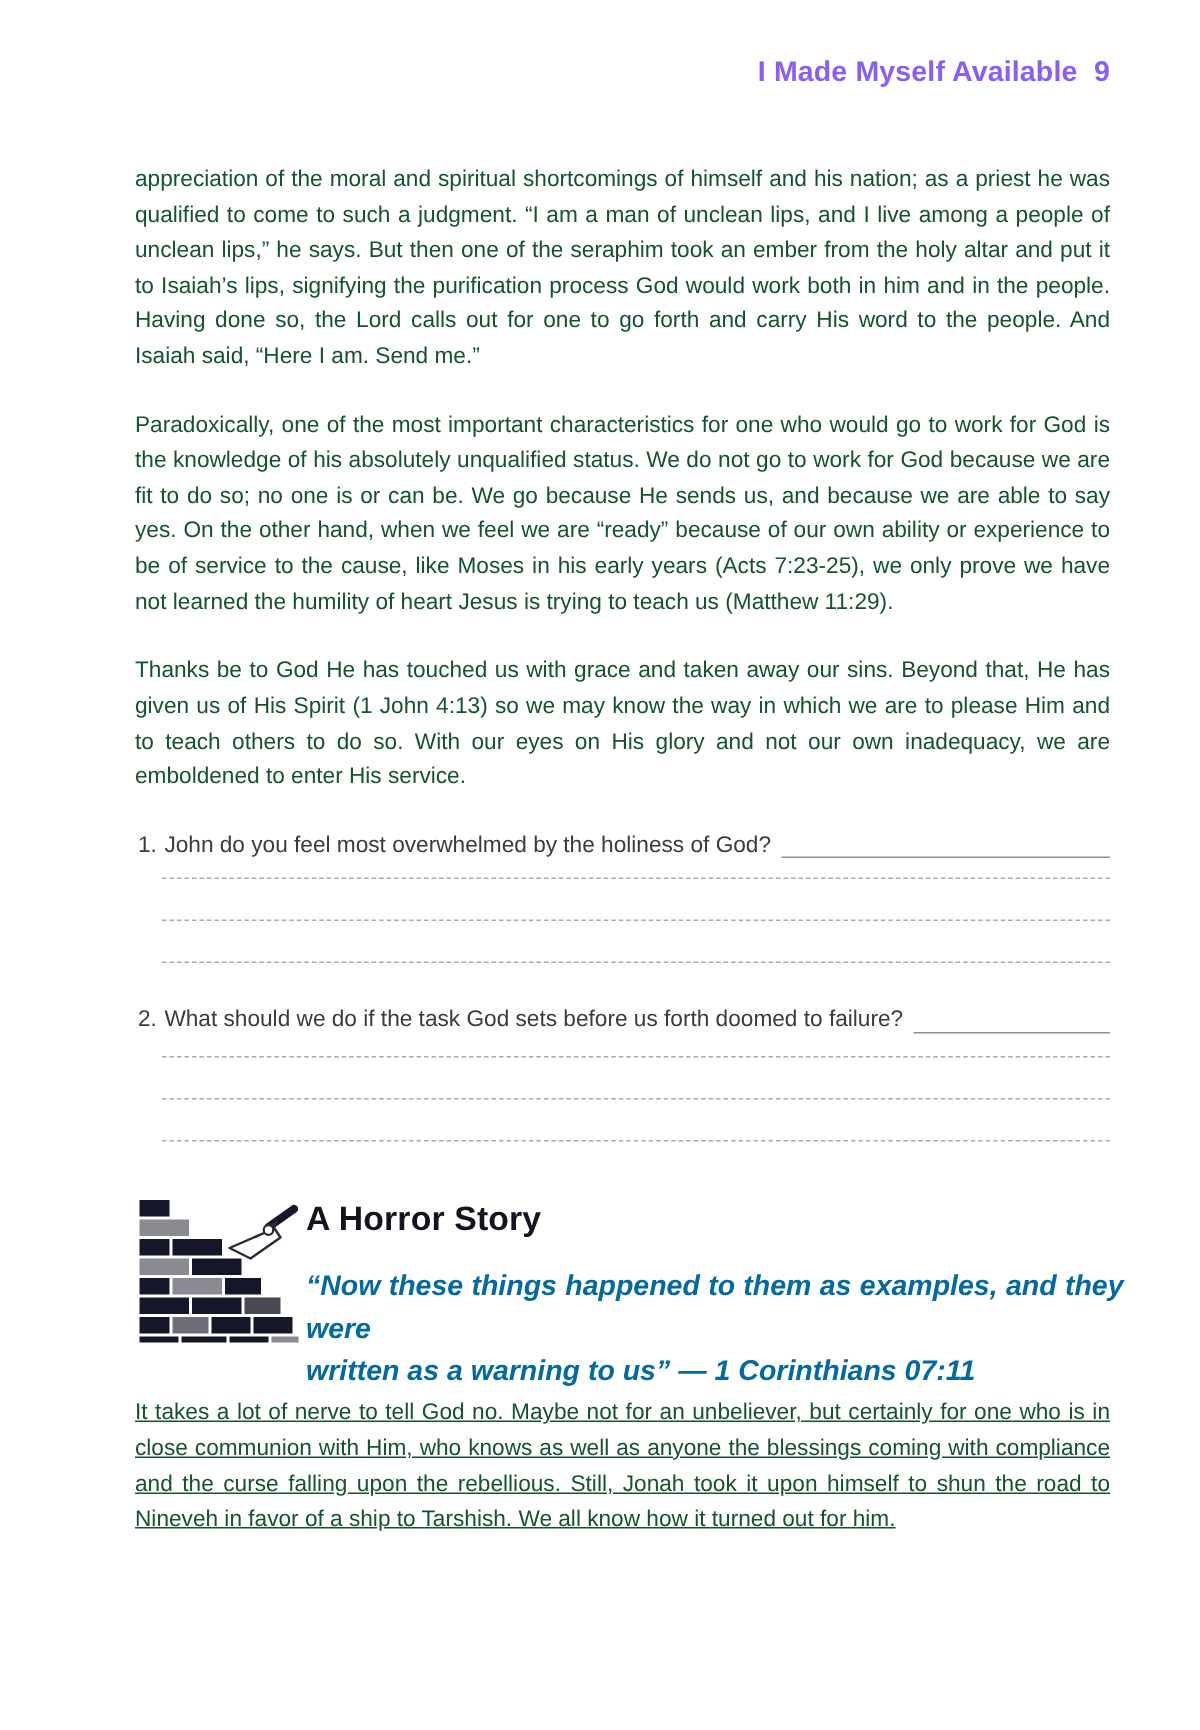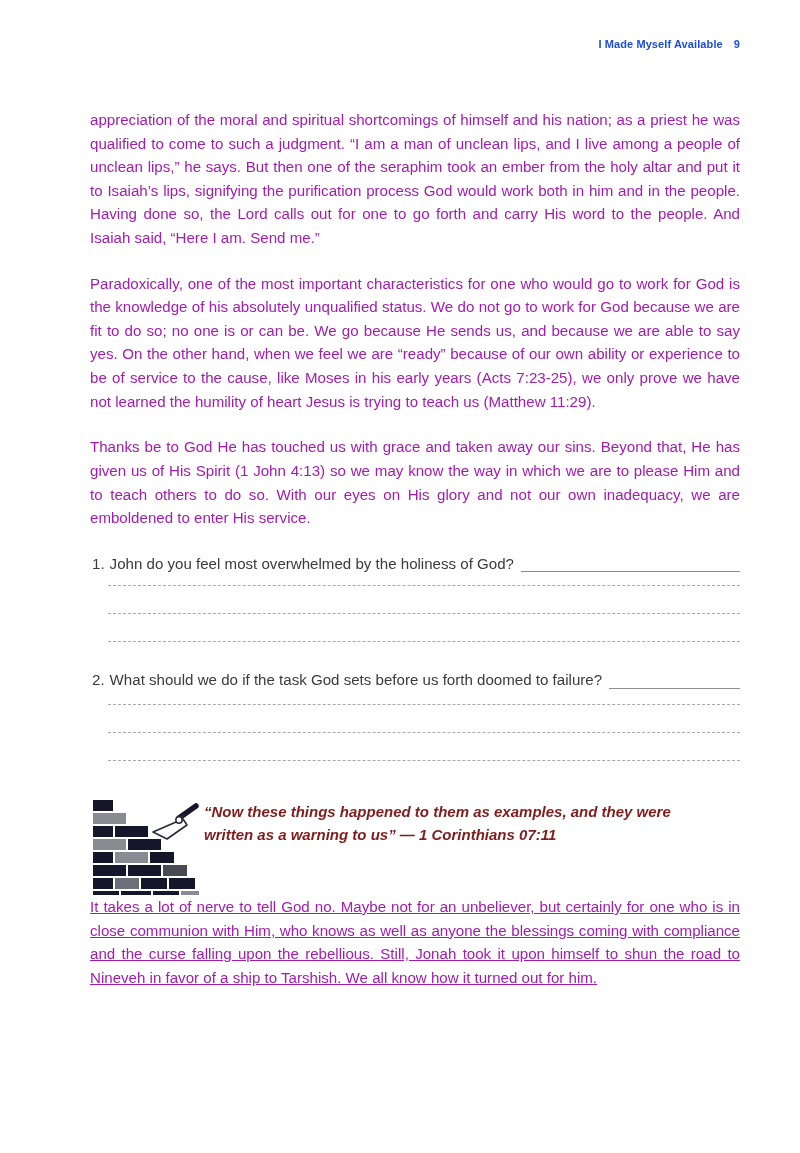--- a/index.html
+++ b/index.html
@@ -25,39 +25,39 @@
 
   
   .running-header {
     position: absolute;
     top: 38px;
     right: 60px;
     display: flex;
     align-items: baseline;
     gap: 11px;
     font-weight: bold;
-    font-size: 11px;
+    font-size: 19px;
     letter-spacing: .1px;
-    color: #1d4ed8;
+    color: #8b5cf6;
   }
 
   
   .content {
     position: absolute;
     top: 108px;
     left: 90px;
     width: 650px;
   }
   p.body-text {
     margin: 0 0 22px 0;
     font-size: 15.1px;
     line-height: 1.565;
     text-align: justify;
     text-justify: inter-word;
-    color: #a21caf;
+    color: #14532d;
     font-weight: 400;
   }
   p.body-text:last-child { margin-bottom: 0; text-decoration: underline; }
 
   
   .questions { margin-top: 8px; }
   .question-block { margin-bottom: 14px; }
   .question-row {
     display: flex;
     align-items: baseline;
@@ -110,25 +110,25 @@
   .section-title {
     font-size: 22.5px;
     font-weight: bold;
     color: #141420;
     letter-spacing: .1px;
     margin: 0 0 18px 0;
     line-height: 1.1;
   }
   .section-quote {
     margin: 0;
-    font-size: 15px;
+    font-size: 19px;
     font-weight: bold;
     font-style: italic;
     line-height: 1.52;
-    color: #7f1d1d;
+    color: #0369a1;
     text-align: justify;
     text-justify: inter-word;
     width: 545px;
   }
   .section-quote .qline { display: block; }
   .section-quote .justified {
     text-align: justify;
   }
   .closing {
     margin-top: 18px;
@@ -215,20 +215,21 @@
             <rect x="90" y="92" width="30" height="11" fill="#8a8a92"></rect>
 
             <path d="M62 33 L92 20 L96 26 L76 40 Z" fill="#ffffff" stroke="#2a2a38" stroke-width="1.6" stroke-linejoin="round"></path>
             <path d="M88 19 L105 7" stroke="#16162a" stroke-width="5.5" stroke-linecap="round"></path>
             <path d="M86 22 L93 16" stroke="#2a2a38" stroke-width="2" stroke-linecap="round"></path>
             <circle cx="88" cy="21" r="3.2" fill="#ffffff" stroke="#2a2a38" stroke-width="1.5"></circle>
           </svg>
         </div>
 
         <div class="section-body">
+          <h2 class="section-title">A Horror Story</h2>
           <p class="section-quote">
             <span class="qline justified">“Now these things happened to them as examples, and they were</span>
             <span class="qline">written as a warning to us” — 1 Corinthians 07:11</span>
           </p>
         </div>
 
       </div>
 
       <p class="body-text closing">It takes a lot of nerve to tell God no. Maybe not for an unbeliever, but certainly for one who is in close communion with Him, who knows as well as anyone the blessings coming with compliance and the curse  falling upon the rebellious. Still, Jonah took it upon himself to shun the road to Nineveh in favor of a ship to Tarshish. We all know how it turned out for him.</p>
     </div>

